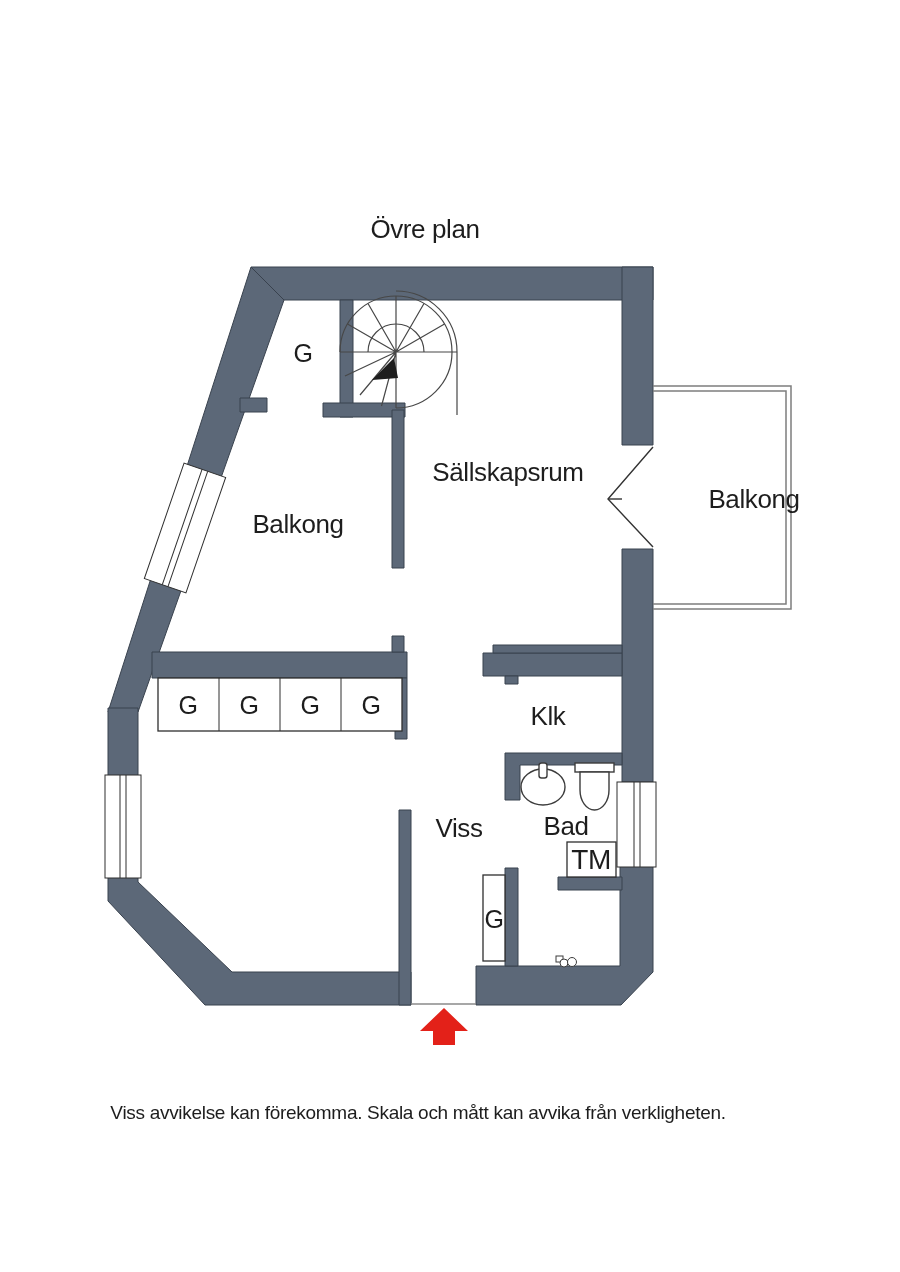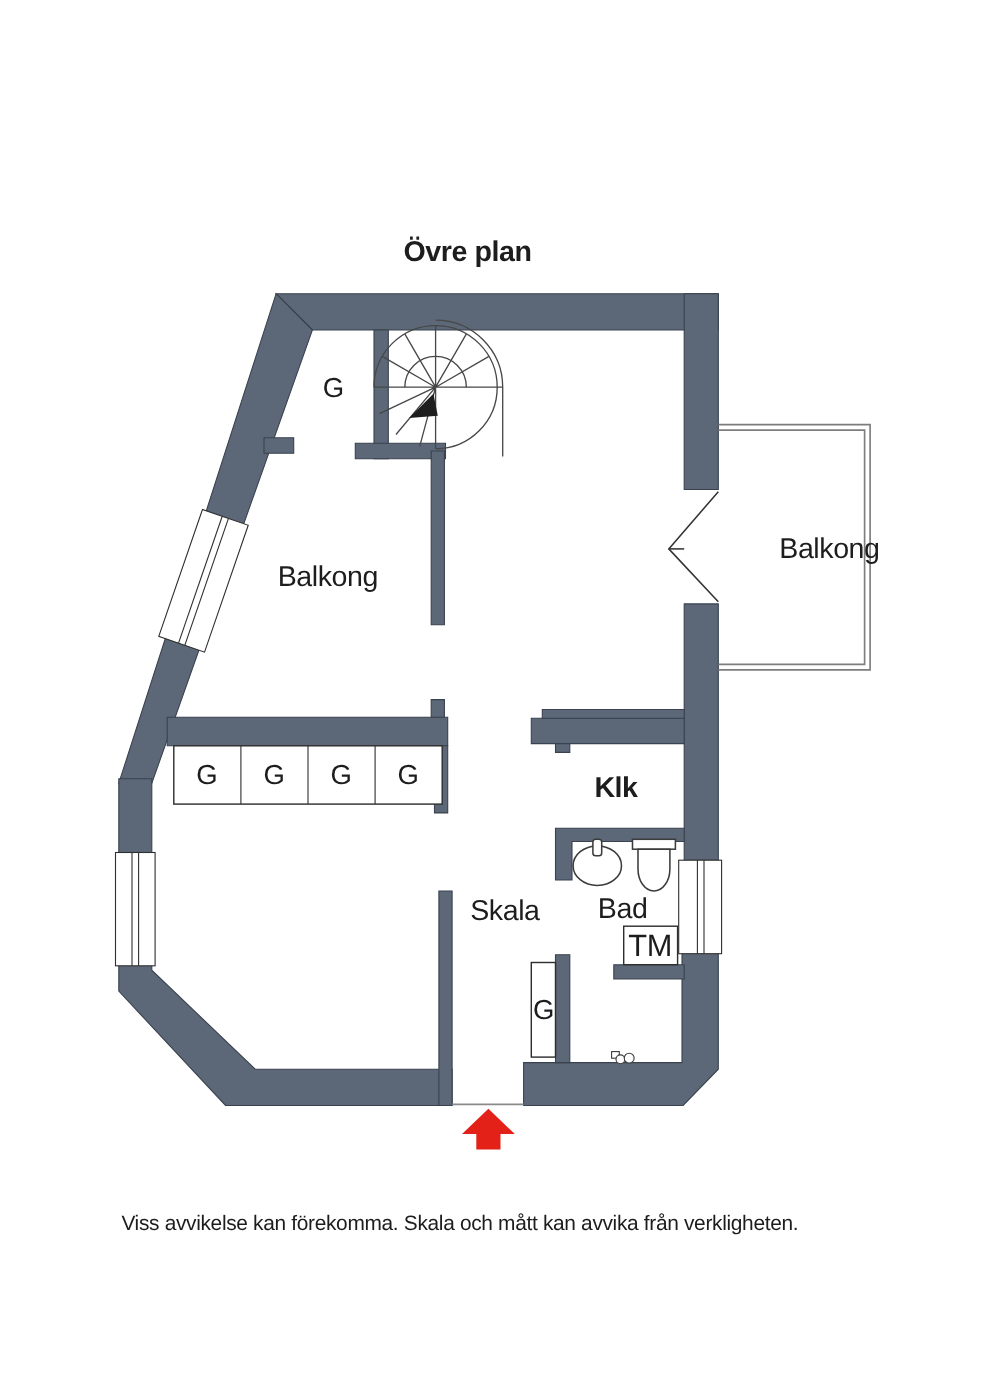--- a/index.html
+++ b/index.html
@@ -11,21 +11,21 @@
   .winline{stroke:#2f2f2f;stroke-width:1;}
   .fixture{fill:#ffffff;stroke:#3c3c3c;stroke-width:1.4;}
   .thin{fill:none;stroke:#474747;stroke-width:1.2;}
   .balc{fill:none;stroke:#7d7d7d;stroke-width:1.5;}
   .doorline{fill:none;stroke:#333333;stroke-width:1.4;}
   .threshold{stroke:#8a8a8a;stroke-width:1.5;}
   .arrow{fill:var(--arrow-color,#e32119);}
   .stair-arrow{fill:#1e1e1e;}
   .lbl{position:absolute;transform:translate(-50%,-50%);color:#1d1d1d;
        font-size:26px;letter-spacing:-0.4px;white-space:nowrap;}
-  .lbl-title{font-size:26px;font-weight:bold;}
+  .lbl-title{font-size:26px;}
   .lbl-g{font-size:25px;}
   .lbl-tm{font-size:28px;}
   .lbl-disclaimer{font-size:19px;letter-spacing:-0.3px;margin-top:40px;}
 </style>
 </head>
 <body>
 
 <div class="page">
 
   <svg class="plan-svg" width="900" height="1272" viewBox="0 0 900 1272">
@@ -132,24 +132,25 @@
       <circle class="fixture" cx="572" cy="962" r="4.5" style="stroke-width:1"></circle>
     </g>
 
     <line class="threshold" x1="411" y1="1004" x2="476" y2="1004"></line>
     <polygon class="arrow" points="444,1008 468,1031 455,1031 455,1045 433,1045 433,1031 420,1031"></polygon>
   </svg>
 
   <div class="lbl lbl-title" style="left:425px;top:229px;">Övre plan</div>
 
   <div class="lbl" style="left:298px;top:524px;">Balkong</div>
+  <div class="lbl" style="left:508px;top:472px;">Sällskapsrum</div>
   <div class="lbl" style="left:754px;top:499px;">Balkong</div>
-  <div class="lbl" style="left:459px;top:828px;">Skala</div>
+  <div class="lbl" style="left:459px;top:828px;">Viss</div>
   <div class="lbl" style="left:566px;top:826px;text-align:right;">Bad</div>
-  <div class="lbl" style="left:560px;top:716px;font-weight:bold;">Klk</div>
+  <div class="lbl" style="left:548px;top:716px;">Klk</div>
   <div class="lbl lbl-tm" style="left:591px;top:860px;">TM</div>
 
   <div class="lbl lbl-g" style="left:303px;top:353px;">G</div>
   <div class="lbl lbl-g" style="left:188px;top:705px;">G</div>
   <div class="lbl lbl-g" style="left:249px;top:705px;">G</div>
   <div class="lbl lbl-g" style="left:310px;top:705px;">G</div>
   <div class="lbl lbl-g" style="left:371px;top:705px;">G</div>
   <div class="lbl lbl-g" style="left:494px;top:919px;">G</div>
 
   <div class="lbl lbl-disclaimer" style="left:418px;top:1073px;">Viss avvikelse kan förekomma. Skala och mått kan avvika från verkligheten.</div>

